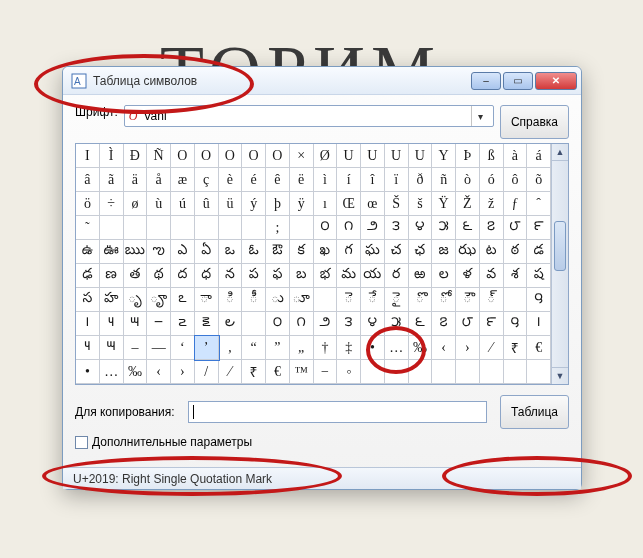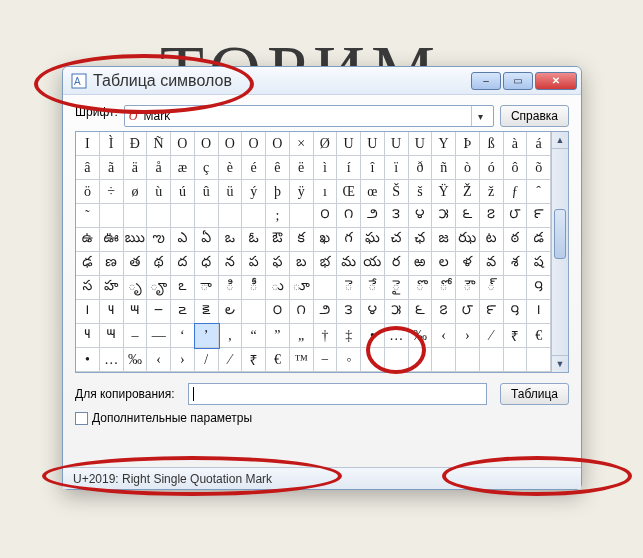--- a/index.html
+++ b/index.html
@@ -42,21 +42,21 @@
     align-items: center;
     padding: 0 4px 0 8px;
   }
   .title-icon {
     width: 16px; height: 16px;
     margin-right: 6px;
   }
   .title-text {
     flex: 1;
     color: #333;
-    font-size: 16px;
+    font-size: 12px;
   }
   .win-btns { display: flex; gap: 2px; }
   .win-btn {
     width: 30px; height: 18px;
     border: 1px solid #5a7ba8;
     border-radius: 3px;
     background: linear-gradient(#d7e6fb,#a9c5ed);
     display: flex; align-items: center; justify-content: center;
     font-size: 10px; color: #2b2b2b;
   }
@@ -79,21 +79,21 @@
   }
   .font-select .italic { font-style: italic; font-family: Georgia,serif; color:#c22; }
   .dd-arrow {
     margin-left: auto;
     border-left: 1px solid #c4c4c4;
     width: 18px; height: 100%;
     display: flex; align-items:center; justify-content:center;
     color: #333; font-size: 10px;
   }
   .btn {
-    height: 22px;
+    height: 34px;
     padding: 0 10px;
     background: linear-gradient(#fafafa,#e4e4e4);
     border: 1px solid #8ea6c8;
     border-radius: 3px;
     display: flex; align-items: center;
     font-size: 12px;
   }
   .grid-wrap {
     border: 1px solid #8ea6c8;
     background: #fff;
@@ -177,21 +177,21 @@
       <div class="win-btn">▭</div>
       <div class="win-btn close">✕</div>
     </div>
   </div>
 
   <div class="body">
     <div class="row">
       <span class="label">Шрифт:</span>
       <div class="font-select">
         <span class="italic">O</span>
-        <span>Mark</span>
+        <span>Vani</span>
         <span class="dd-arrow">▾</span>
       </div>
       <div class="btn">Справка</div>
     </div>
 
     <div class="grid-wrap">
       <div class="grid-inner">
         <div class="grid" id="char-grid">
             <div class="cell">I</div>
             <div class="cell">Ì</div>

